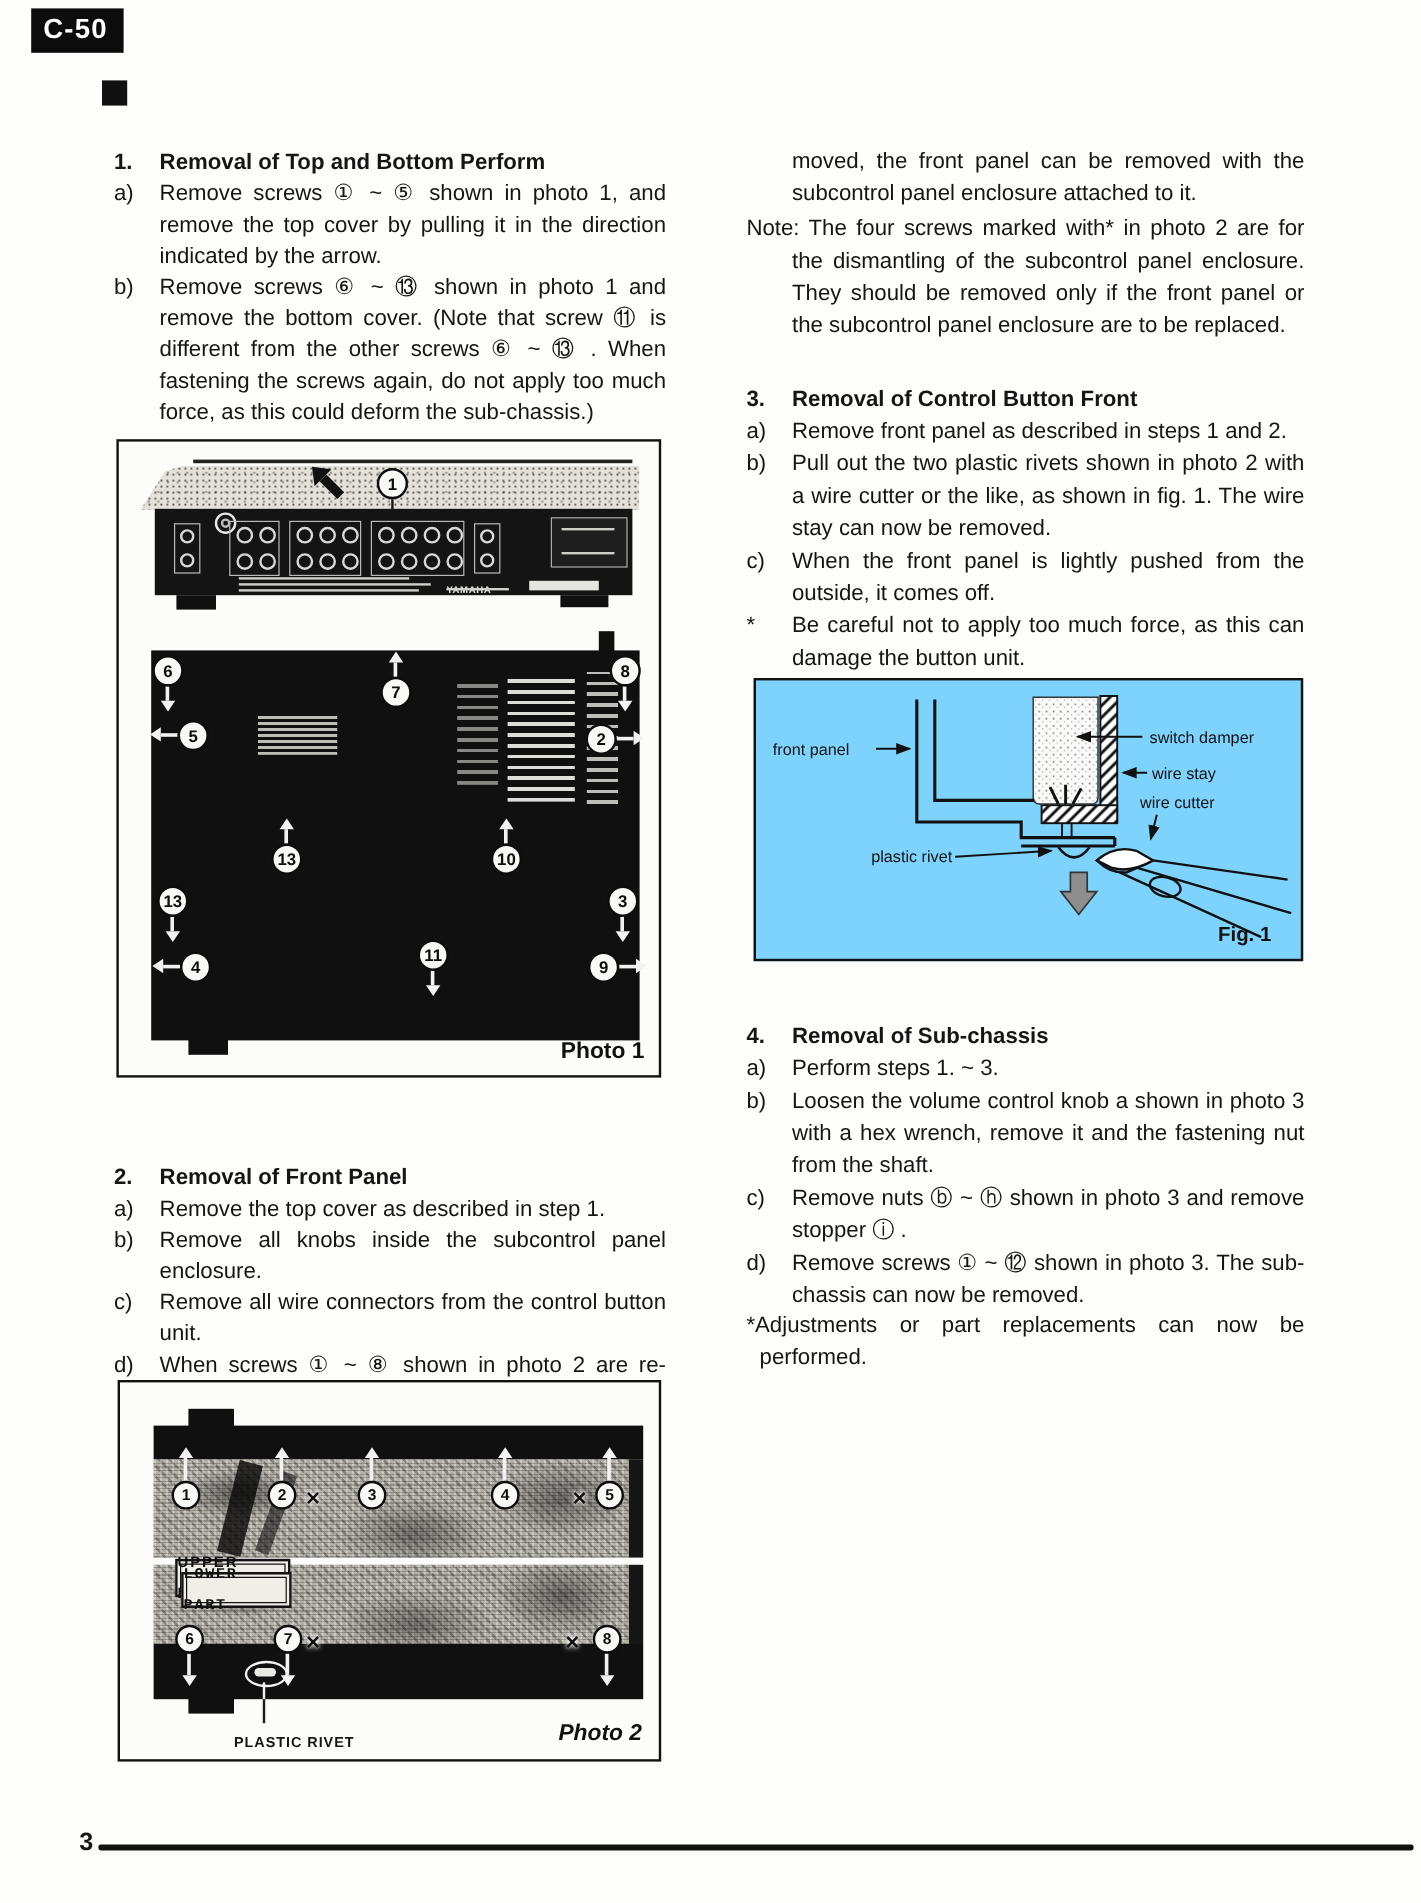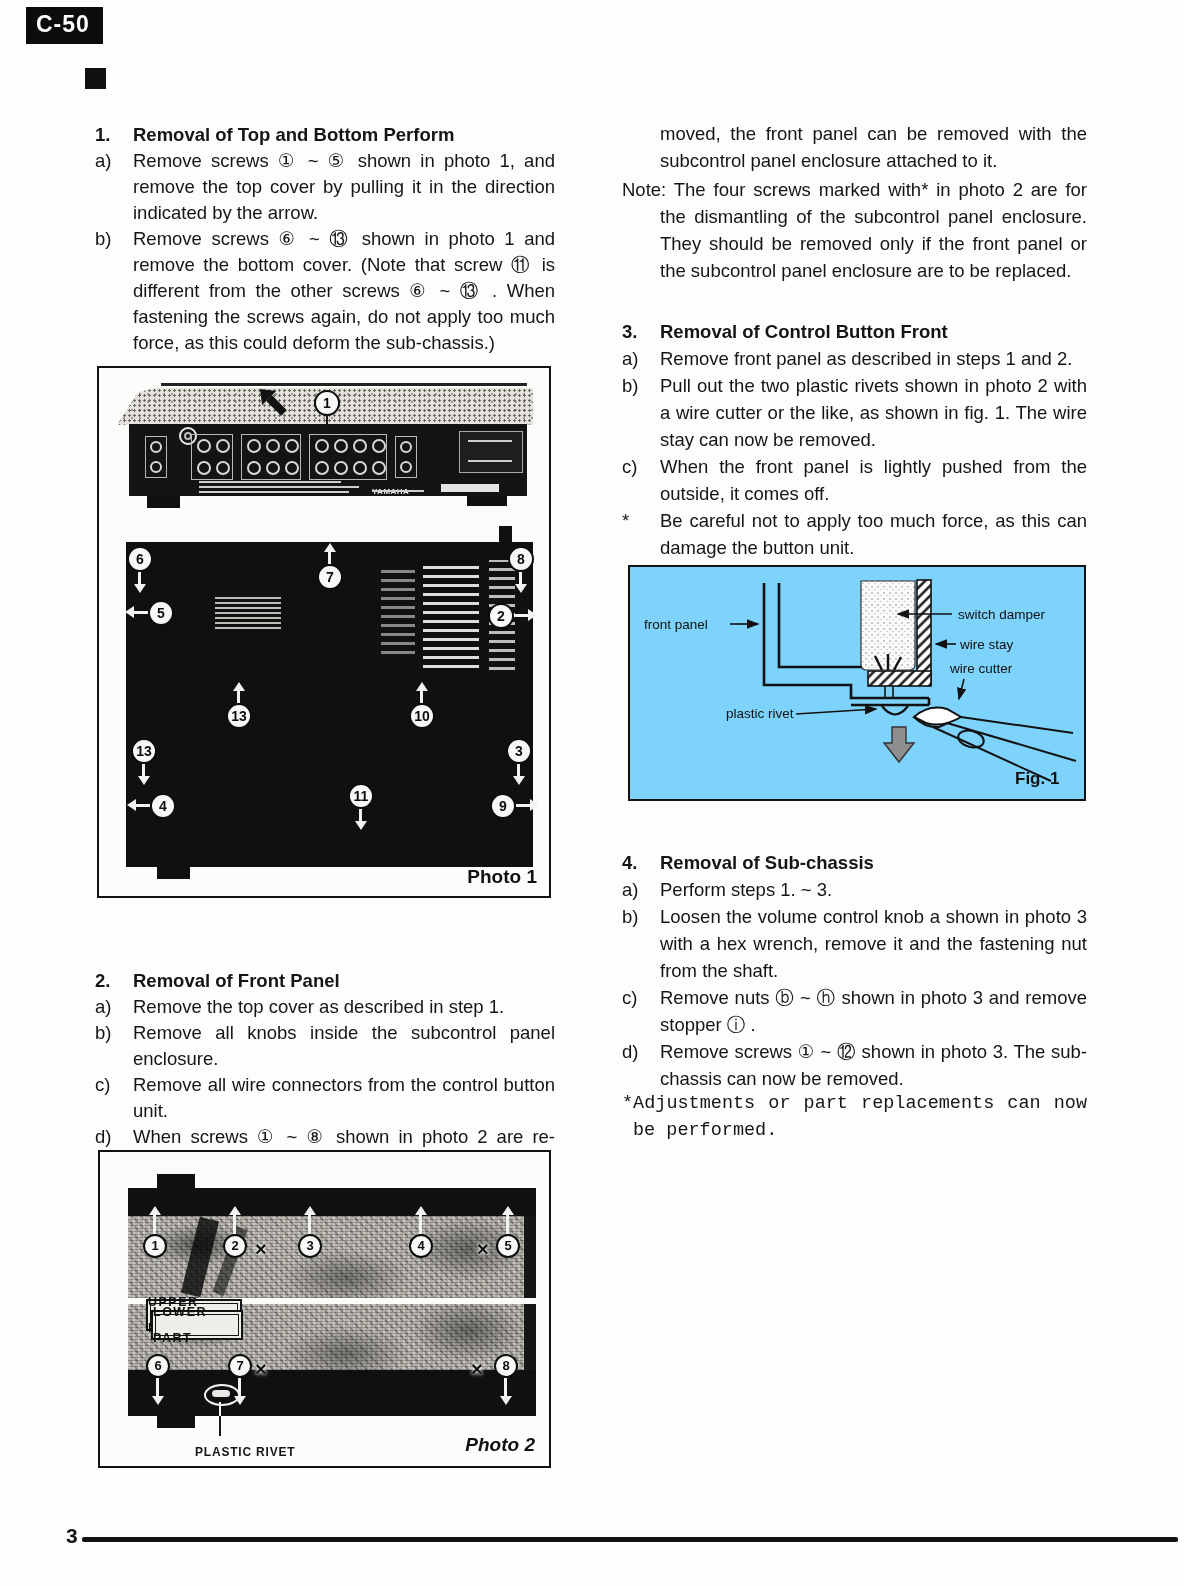--- a/index.html
+++ b/index.html
@@ -8,21 +8,21 @@
   .abs{position:absolute;}
   
   .col{position:absolute;font-size:18.5px;}
   .item{display:grid;grid-template-columns:38px 1fr;text-align:justify;}
   .item .lab{font-weight:normal;}
   .head{display:grid;grid-template-columns:38px 1fr;font-weight:bold;}
   .lcol{line-height:26px;}
   .rcol{line-height:27px;}
   .indent{padding-left:38px;text-align:justify;}
   .note{padding-left:38px;text-indent:-38px;text-align:justify;}
-  .foot{padding-left:11px;text-indent:-11px;text-align:justify;font-family:Liberation Mono, monospace;}
+  .foot{padding-left:11px;text-indent:-11px;text-align:justify;}
   .jlast{text-align-last:justify;}
   
   .model{position:absolute;left:26px;top:7px;background:#0c0c0c;color:#fff;
          font-weight:bold;font-size:23px;padding:4px 13px 6px 10px;letter-spacing:1px;}
   .title{position:absolute;left:85px;top:64px;font-size:25px;font-weight:bold;letter-spacing:.4px;}
   .sq{display:inline-block;width:21px;height:21px;background:#111;margin-right:7px;vertical-align:-2px;}
   
   .pframe{position:absolute;border:2px solid #111;background:#fcfcfa;}
   .caption{position:absolute;font-weight:bold;font-size:19px;color:#111;}
   .blackbox{position:absolute;background:#101010;}
@@ -220,21 +220,21 @@
     <div class="abs" style="left:28px;top:36px;width:408px;height:28px;background:#101010;"></div>
     <div class="abs grain" style="left:28px;top:64px;width:396px;height:82px;">
       <div class="abs" style="left:62px;top:2px;width:20px;height:78px;background:rgba(8,8,8,.8);transform:rotate(14deg);"></div>
       <div class="abs" style="left:96px;top:10px;width:12px;height:70px;background:rgba(8,8,8,.55);transform:rotate(20deg);"></div>
     </div>
     <div class="abs" style="left:424px;top:64px;width:12px;height:82px;background:#161616;"></div>
     <div class="partbox" style="left:46px;top:110px;width:92px;height:28px;margin-top:37px;">UPPER PART</div>
 
     <div class="abs grain" style="left:28px;top:152px;width:396px;height:66px;"></div>
     <div class="abs" style="left:424px;top:152px;width:12px;height:66px;background:#161616;"></div>
-    <div class="partbox" style="left:51px;top:158px;width:88px;height:26px;">LOWER PART</div>
+    <div class="partbox" style="left:51px;top:158px;width:88px;height:26px;font-family:Liberation Mono, monospace;">LOWER PART</div>
     <div class="abs" style="left:28px;top:218px;width:408px;height:46px;background:#101010;"></div>
     <div class="abs" style="left:57px;top:262px;width:38px;height:14px;background:#101010;"></div>
 
     <span class="b b2" style="left:43px;top:82px;">1</span>
     <span class="stem" style="left:53px;top:62px;width:3px;height:20px;"></span>
       <span class="ah ahu" style="left:49px;top:54px;"></span>
     <span class="b b2" style="left:123px;top:82px;">2</span>
     <span class="stem" style="left:133px;top:62px;width:3px;height:20px;"></span>
       <span class="ah ahu" style="left:129px;top:54px;"></span>
     <span class="star" style="left:155px;top:84px;">×</span>

